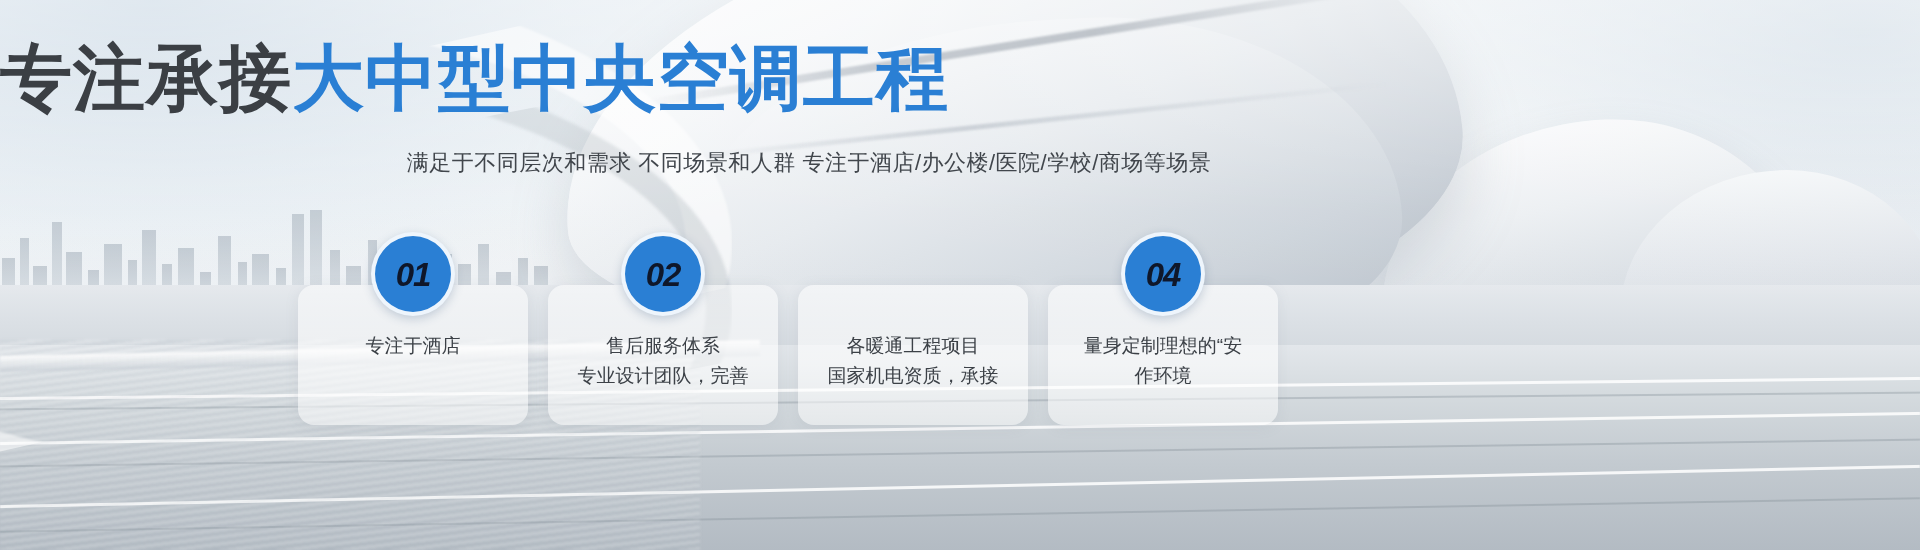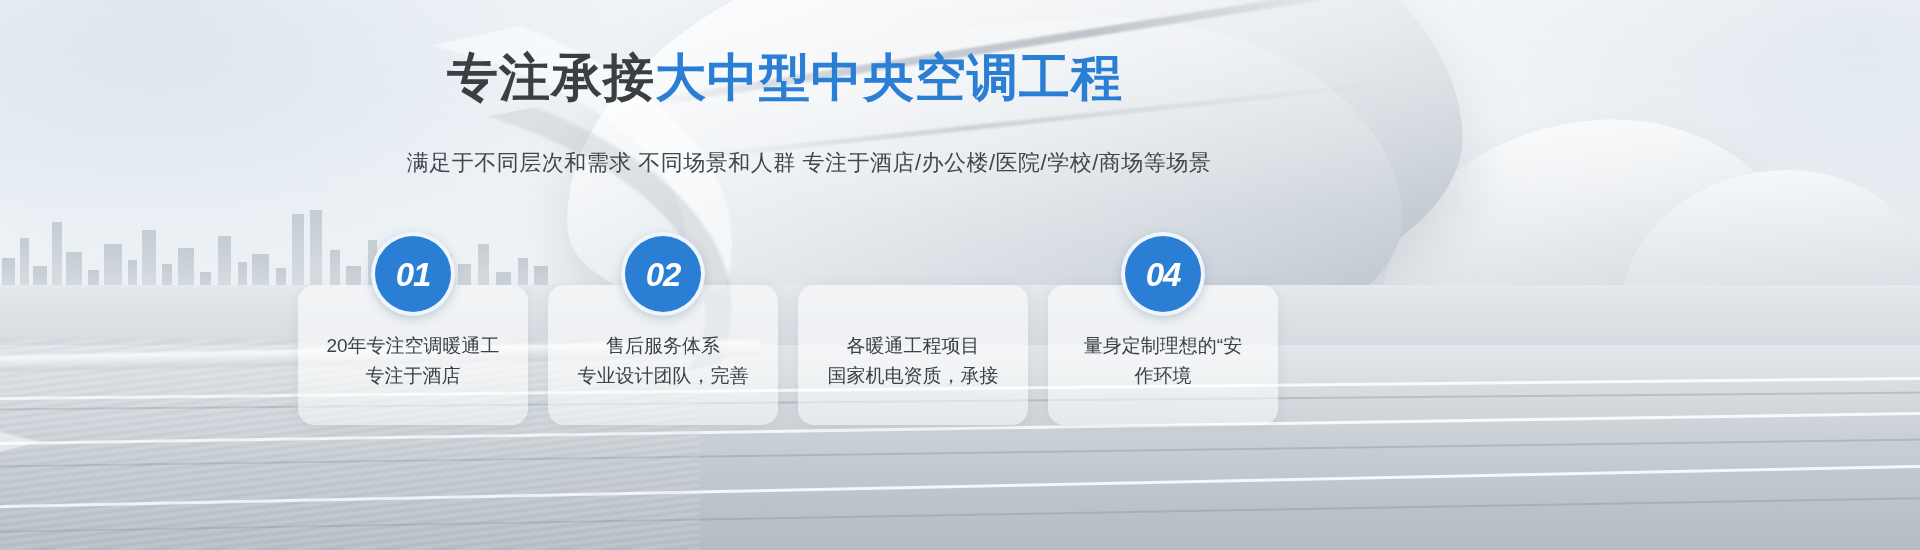--- a/index.html
+++ b/index.html
@@ -141,22 +141,22 @@
   .haze{
     position:absolute;inset:0;
     background:linear-gradient(180deg,rgba(255,255,255,.42) 0%,rgba(255,255,255,.06) 38%,rgba(255,255,255,0) 60%);
   }
 
   
   .content{position:absolute;inset:0;}
 
   .headline{
     position:absolute;left:0;top:38px;width:1570px;
-    text-align:center;
-    font-size:51px;line-height:80px;font-weight:bold;
+    text-align:left;
+    font-size:72px;line-height:80px;font-weight:bold;
     letter-spacing:1px;white-space:nowrap;
   }
   .headline .dark{color:#3b3f44;}
   .headline .blue{color:#2a7fd4;}
 
   .subtitle{
     position:absolute;left:0;top:148px;width:1570px;
     text-align:center;
     font-size:22px;line-height:30px;color:#41464c;
     letter-spacing:.5px;white-space:nowrap;margin-left:24px;
@@ -176,21 +176,21 @@
   }
   .badge{
     position:absolute;left:50%;top:-53px;transform:translateX(-50%);
     width:76px;height:76px;border-radius:50%;
     background:#2a7fd4;
     border:4px solid rgba(255,255,255,.92);
     box-shadow:0 3px 10px rgba(60,90,130,.25);
     display:flex;align-items:center;justify-content:center;
   }
   .badge span{
-    color:#ffffff;font-size:33px;font-weight:bold;font-style:italic;
+    color:#0f172a;font-size:33px;font-weight:bold;font-style:italic;
     letter-spacing:-1px;line-height:1;
   }
   .card-text{
     position:absolute;left:10px;right:10px;top:46px;
     text-align:center;
     font-size:19px;line-height:30px;color:#3c4147;
   }
   .card-text .ln{display:block;white-space:nowrap;}
 </style>
 </head>
@@ -269,21 +269,20 @@
 
     <div class="subtitle">满足于不同层次和需求  不同场景和人群  专注于酒店/办公楼/医院/学校/商场等场景</div>
 
     <div class="cards">
 
       <div class="card">
         <div class="badge">
           <span>01</span>
         </div>
         <div class="card-text">
-          <span class="ln">20年专注空调暖通工</span>
           <span class="ln">专注于酒店</span>
         </div>
       </div>
 
       <div class="card">
         <div class="badge">
           <span>02</span>
         </div>
         <div class="card-text">
           <span class="ln">售后服务体系</span>

